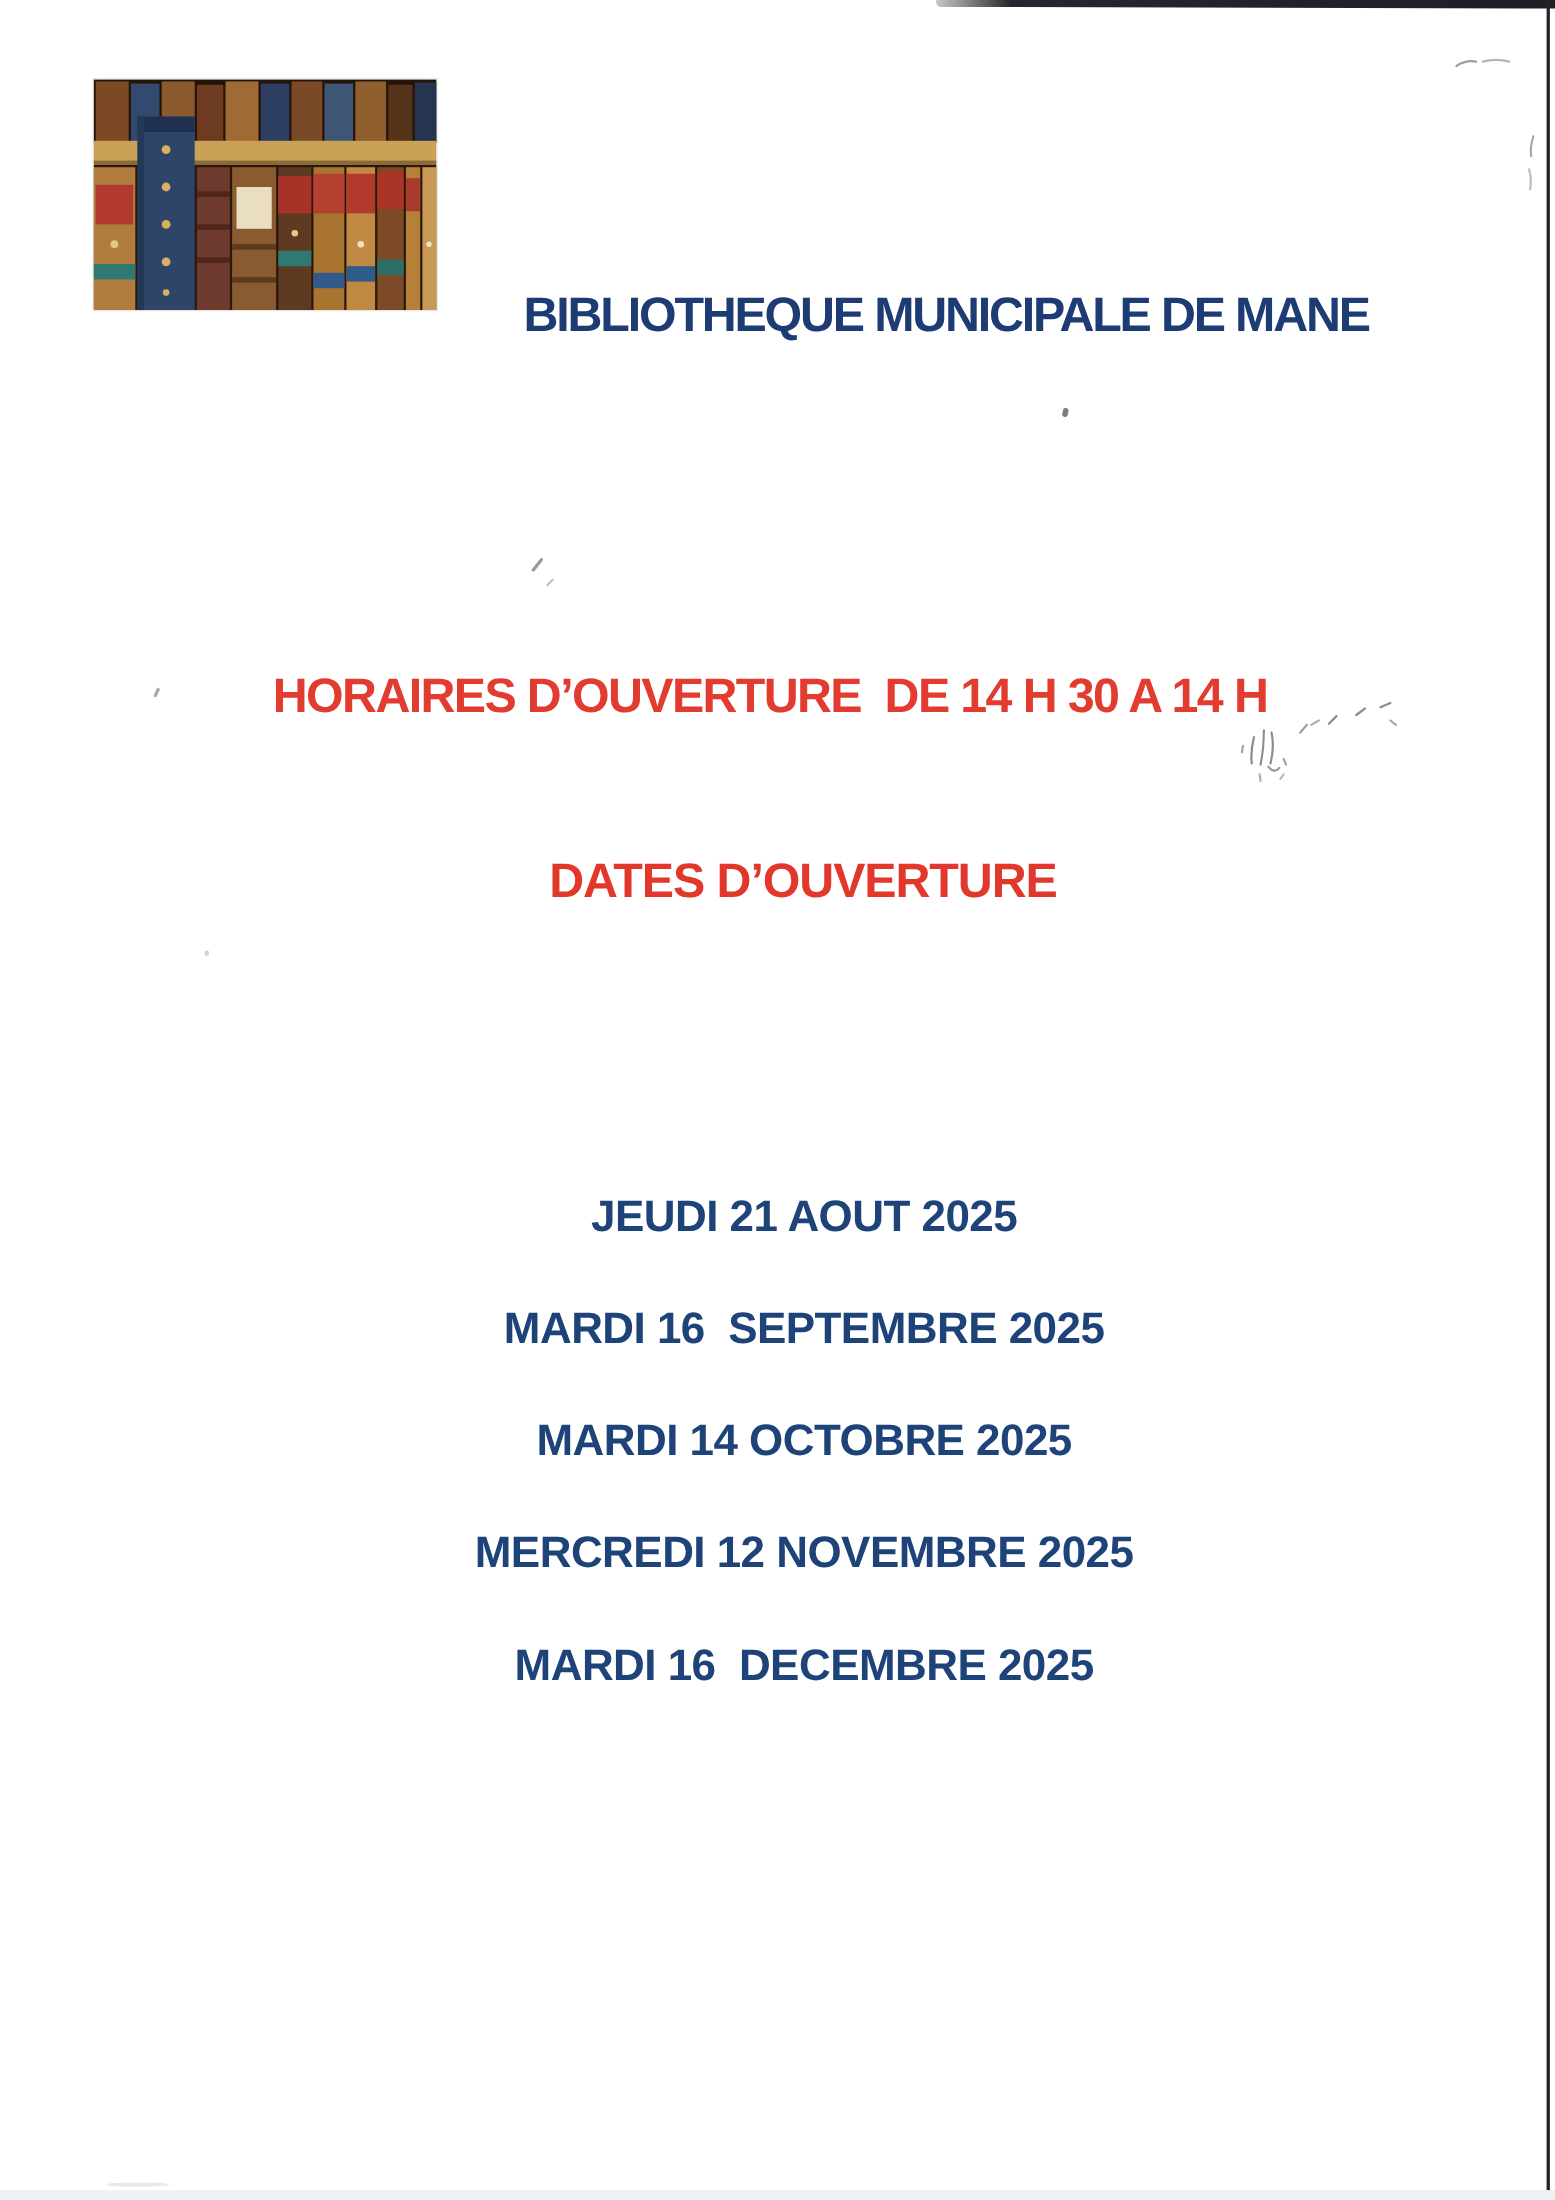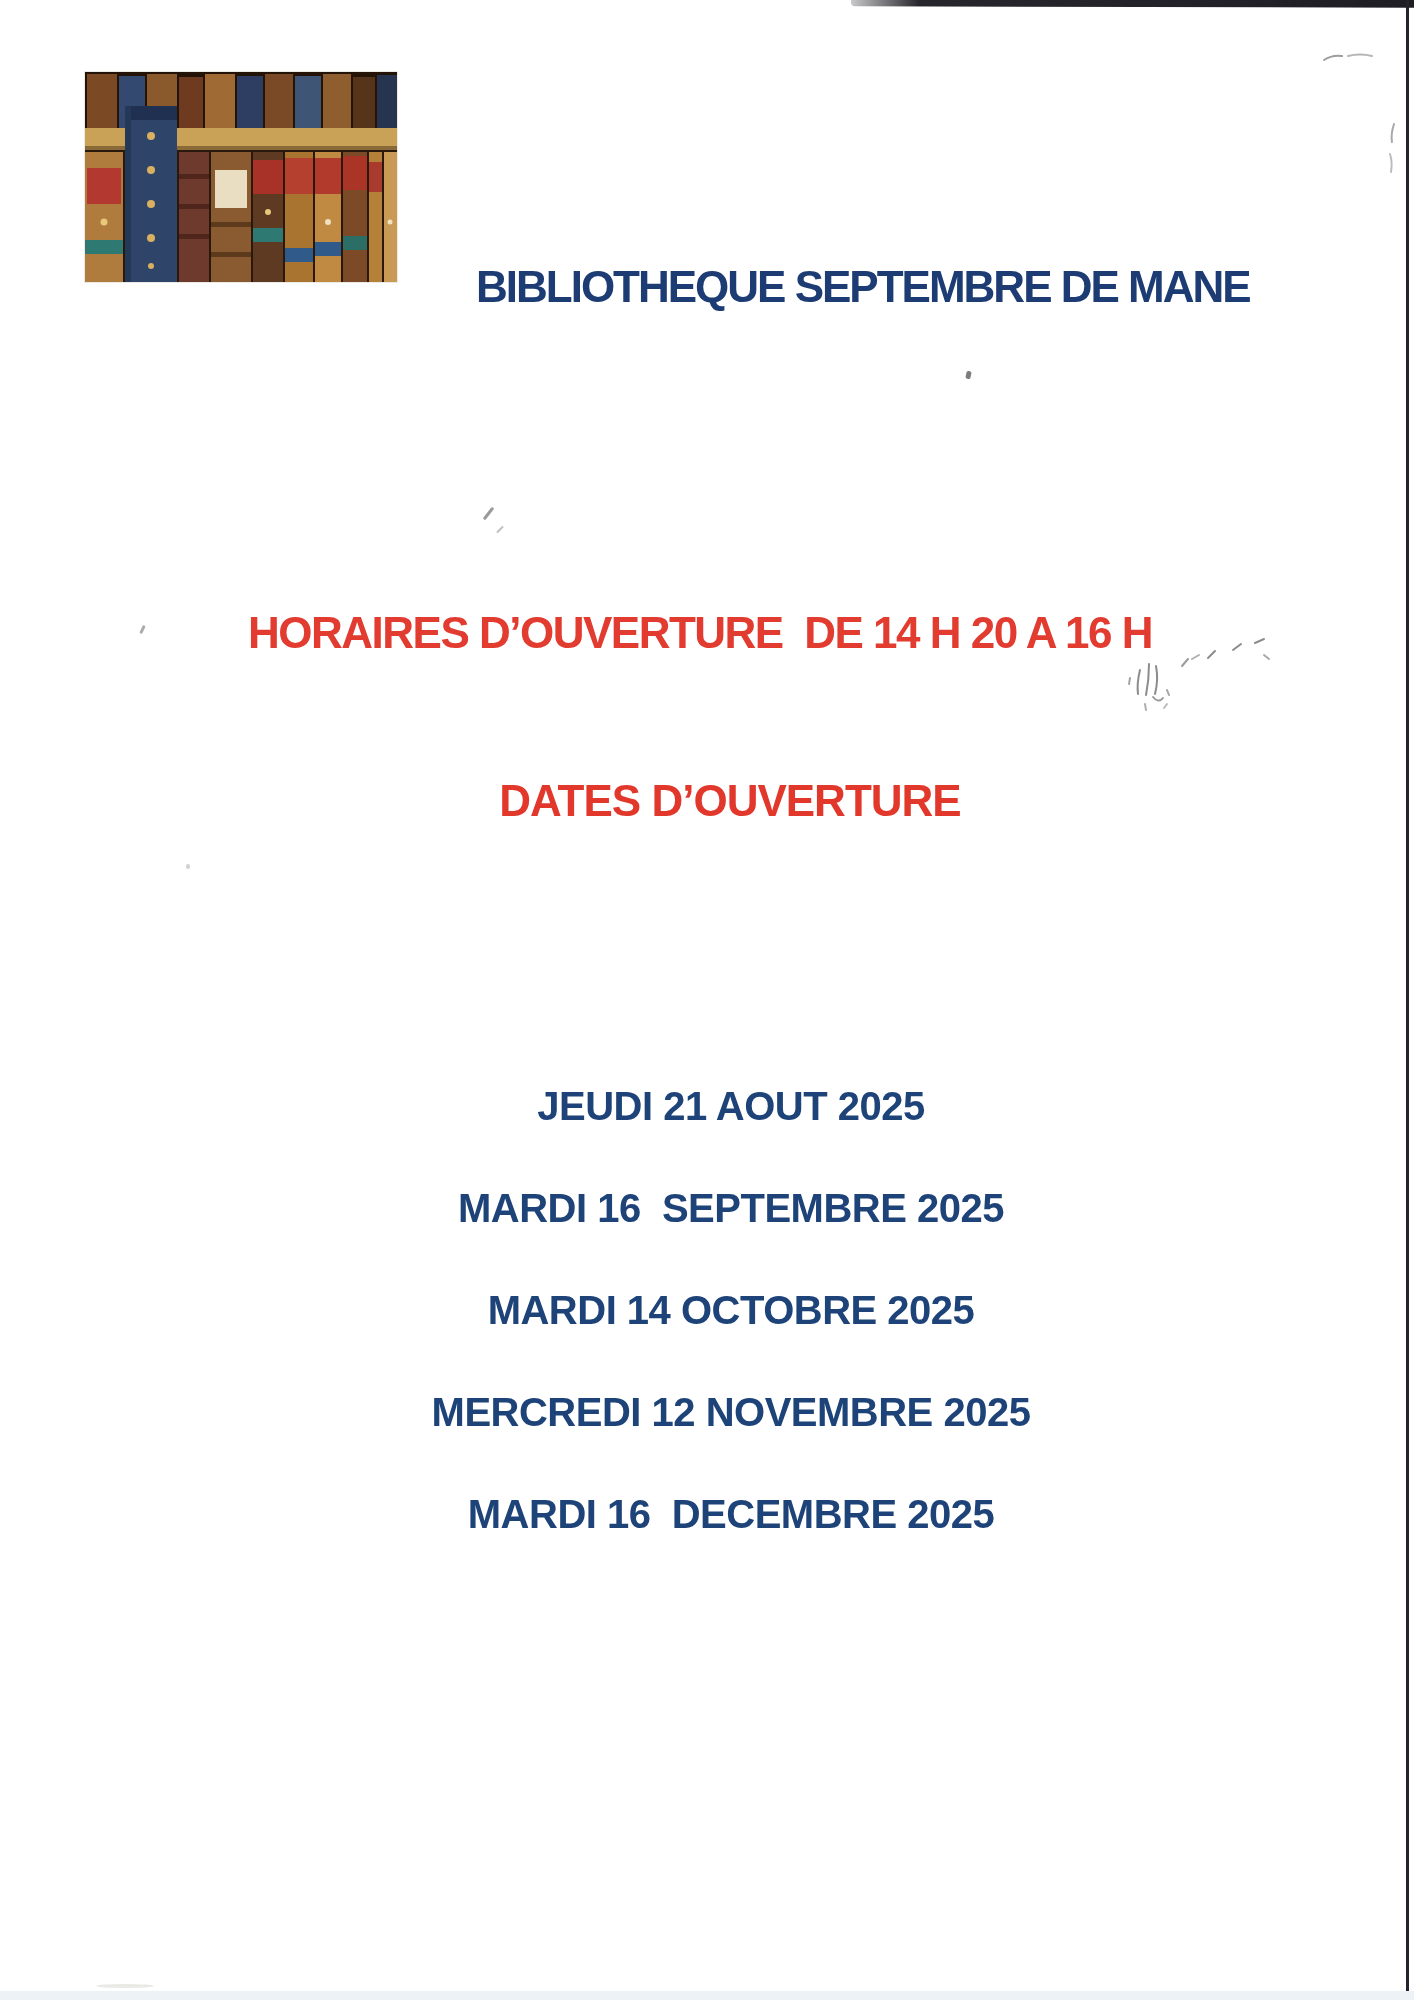--- a/index.html
+++ b/index.html
@@ -150,23 +150,23 @@
       <rect x="258" y="84" width="24" height="34" fill="#aa3426"></rect>
       <rect x="258" y="164" width="24" height="14" fill="#2a6e66"></rect>
 
       <rect x="284" y="80" width="13" height="130" fill="#b58038"></rect>
       <rect x="284" y="90" width="13" height="30" fill="#a83b2e"></rect>
       <rect x="299" y="80" width="13" height="130" fill="#c89a55"></rect>
       <circle cx="305" cy="150" r="2.5" fill="#efe2c0"></circle>
     </svg>
   </div>
 
-  <div class="doc-title">BIBLIOTHEQUE SEPTEMBRE DE MANE</div>
-
-  <div class="hours-heading">HORAIRES D’OUVERTURE  DE 14 H 20 A 16 H</div>
+  <div class="doc-title">BIBLIOTHEQUE MUNICIPALE DE MANE</div>
+
+  <div class="hours-heading">HORAIRES D’OUVERTURE  DE 14 H 30 A 14 H</div>
   <div class="dates-heading">DATES D’OUVERTURE</div>
 
   <div class="dates-list">
     <div class="date-line">JEUDI 21 AOUT 2025</div>
     <div class="date-line">MARDI 16  SEPTEMBRE 2025</div>
     <div class="date-line">MARDI 14 OCTOBRE 2025</div>
     <div class="date-line">MERCREDI 12 NOVEMBRE 2025</div>
     <div class="date-line">MARDI 16  DECEMBRE 2025</div>
   </div>
 

